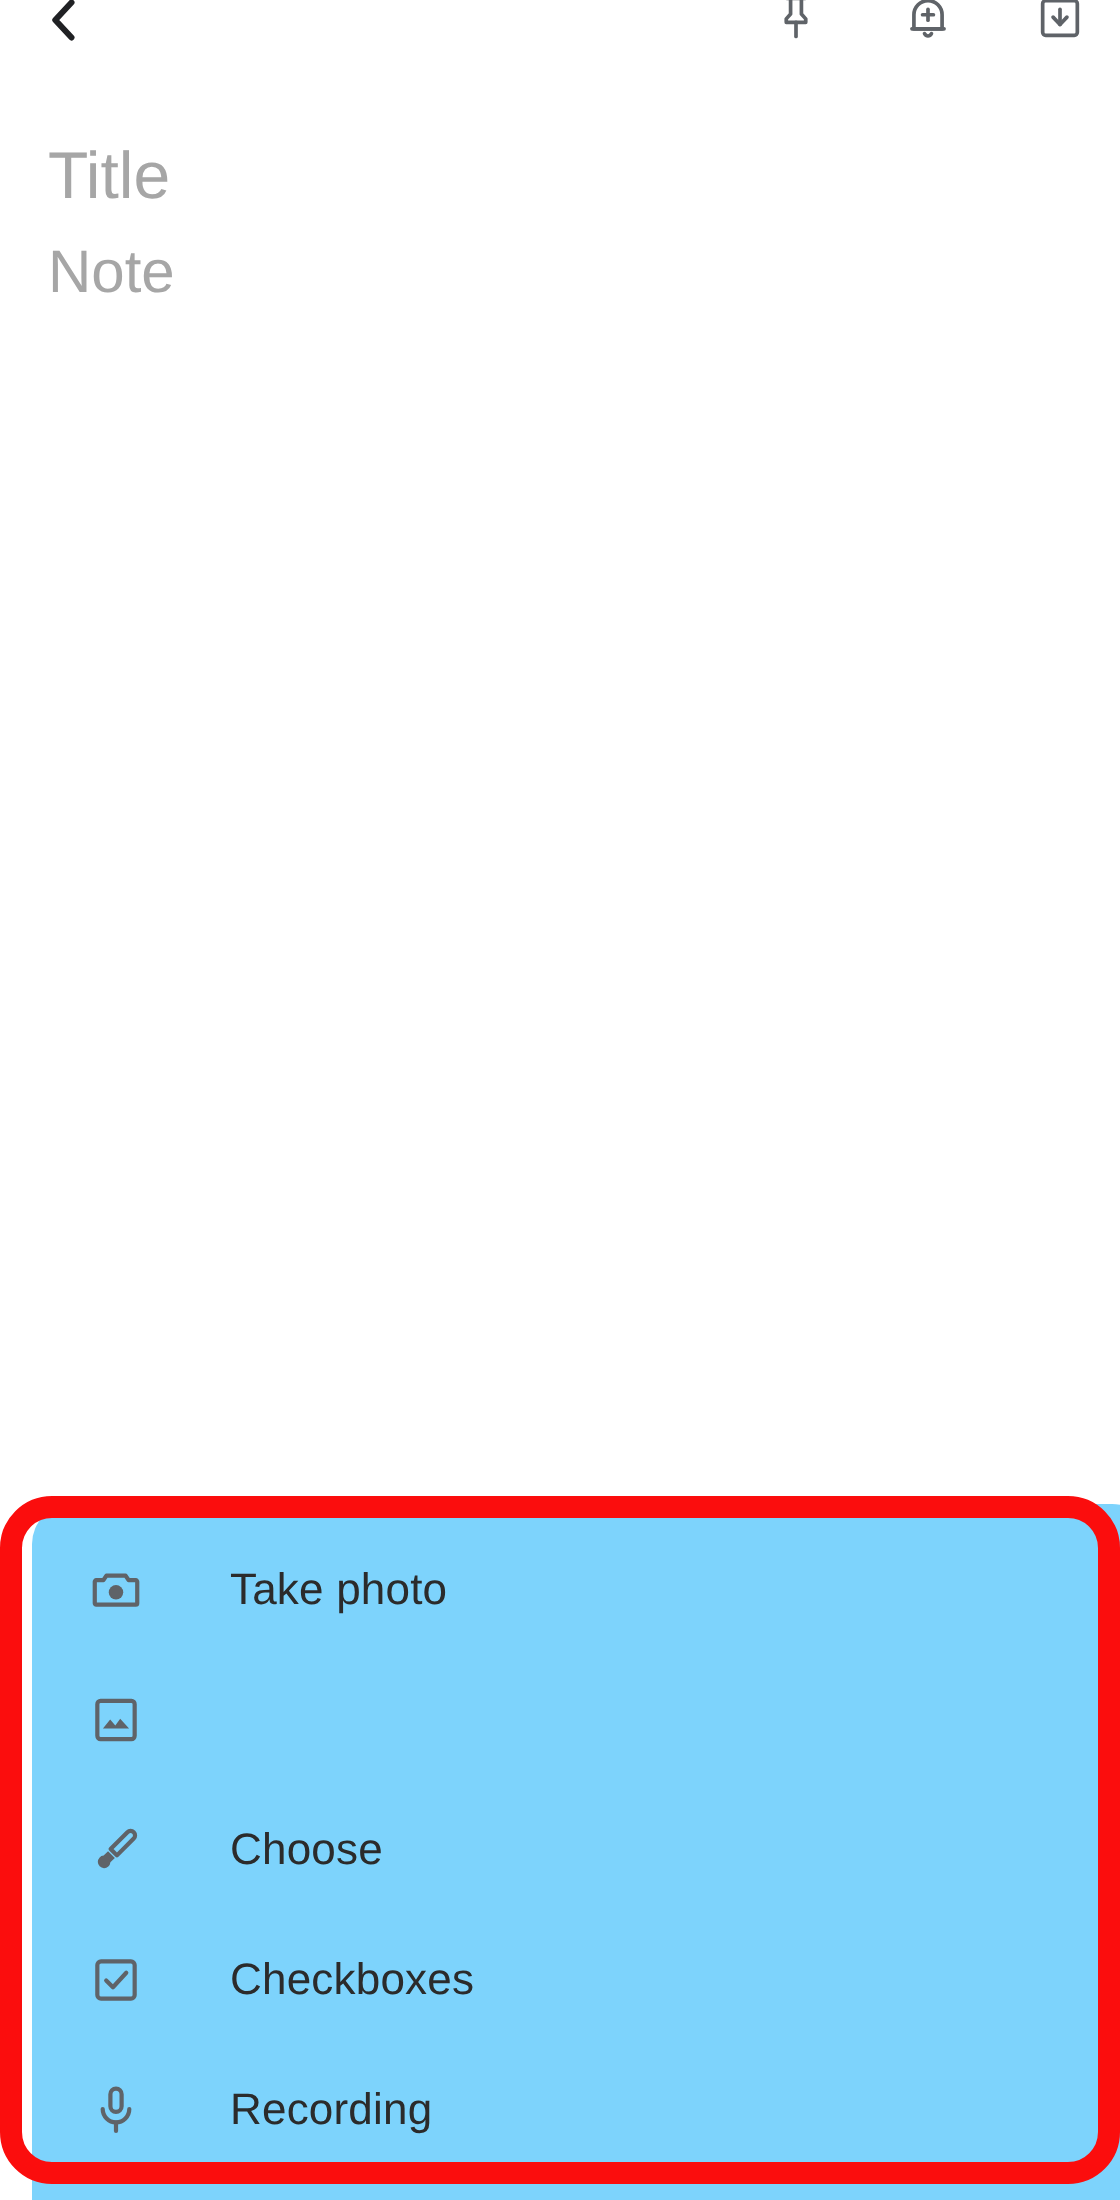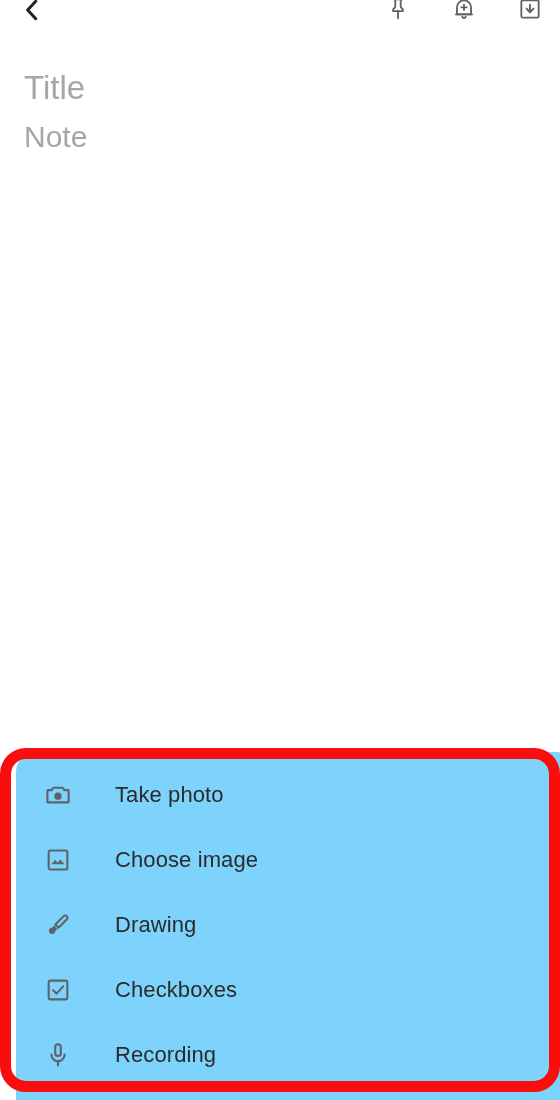--- a/index.html
+++ b/index.html
@@ -221,31 +221,30 @@
       <span class="sheet-label">Take photo</span>
     </div>
 
     <div class="sheet-item">
       <span class="sheet-icon">
         <svg width="28" height="28" viewBox="0 0 24 24" fill="none" stroke="#5f6368" stroke-width="1.8" stroke-linecap="round" stroke-linejoin="round">
           <rect x="4" y="3.8" width="16" height="16.4" rx="1.4"></rect>
           <path d="M6.4 15.6l3.1-3.8 2.2 2.6 2.1-2.9 3.8 4.1z" fill="#5f6368" stroke="none"></path>
         </svg>
       </span>
-      <span class="sheet-label">Choose image</span>
     </div>
 
     <div class="sheet-item">
       <span class="sheet-icon">
         <svg width="28" height="28" viewBox="0 0 24 24" fill="none" stroke="#5f6368" stroke-width="1.8" stroke-linecap="round" stroke-linejoin="round">
           <path d="M19.6 4.4a1.9 1.9 0 0 0-2.7 0l-7.2 7.2 2.7 2.7 7.2-7.2a1.9 1.9 0 0 0 0-2.7z"></path>
           <path d="M8.6 12.5l2.9 2.9-1.9 1.9a2.7 2.7 0 1 1-2.9-2.9z" fill="#5f6368" stroke="none"></path>
         </svg>
       </span>
-      <span class="sheet-label">Drawing</span>
+      <span class="sheet-label">Choose</span>
     </div>
 
     <div class="sheet-item">
       <span class="sheet-icon">
         <svg width="28" height="28" viewBox="0 0 24 24" fill="none" stroke="#5f6368" stroke-width="1.8" stroke-linecap="round" stroke-linejoin="round">
           <rect x="4" y="4" width="16" height="16" rx="1.6"></rect>
           <polyline points="7.8 12.2 10.7 15.1 16.4 8.9"></polyline>
         </svg>
       </span>
       <span class="sheet-label">Checkboxes</span>

